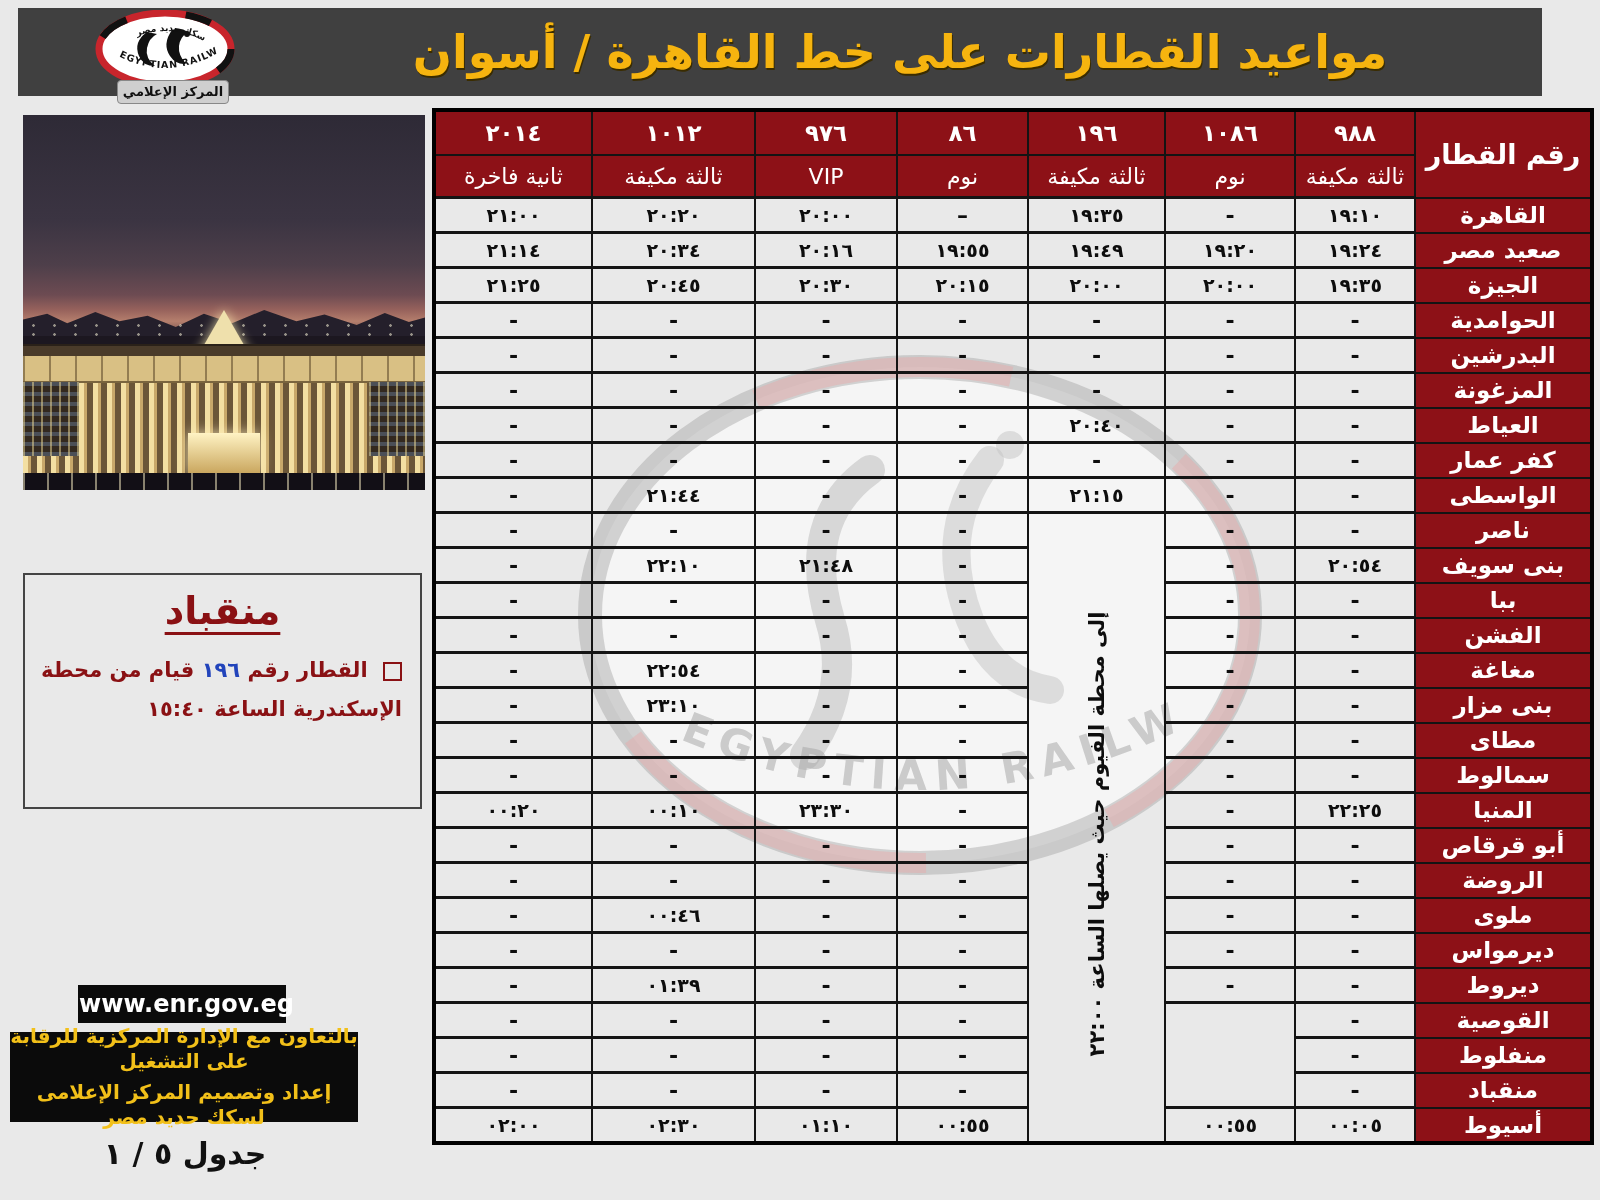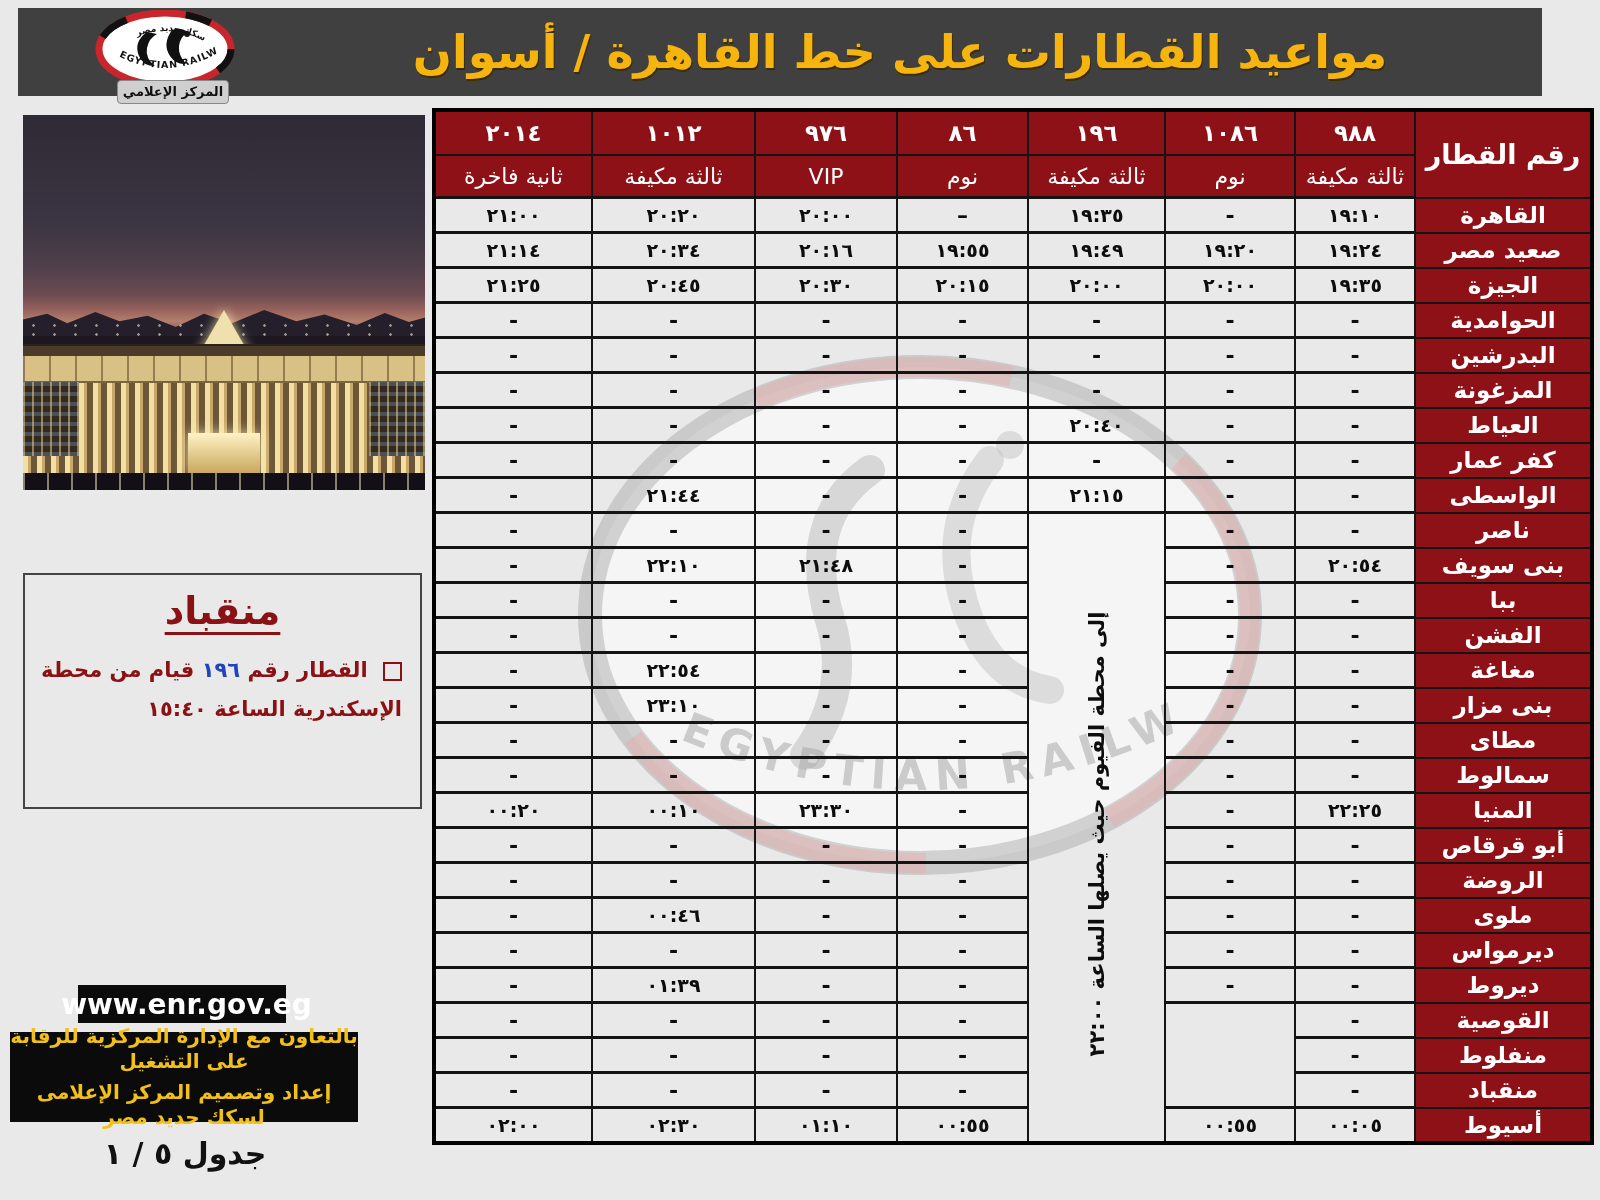--- a/index.html
+++ b/index.html
@@ -64,21 +64,21 @@
     text-decoration:underline;text-underline-offset:8px;text-decoration-thickness:3px;
   }
   .notice-items{margin:18px 18px 0 14px;padding:0;list-style:none;font-size:21px;font-weight:bold;line-height:1.85;}
   .notice-items li{text-align:right;}
   .notice-bullet{display:inline-block;width:15px;height:15px;border:2px solid #8a1114;margin-left:8px;vertical-align:middle;}
   .train-num-blue{color:#2244bb;}
   
   .webbar{
     position:absolute;left:78px;top:985px;width:208px;height:38px;background:#0b0b0b;
     display:flex;align-items:center;justify-content:center;gap:9px;color:#fff;
-    font-size:28px;font-weight:bold;
+    font-size:24px;font-weight:bold;
   }
   .credits{
     position:absolute;left:10px;top:1032px;width:348px;height:90px;background:#0b0b0b;
     color:#f2c019;font-size:20px;font-weight:bold;text-align:center;direction:rtl;
     display:flex;flex-direction:column;justify-content:center;gap:6px;line-height:1.25;
   }
   .sheet-label{
     position:absolute;left:60px;top:1136px;width:250px;text-align:center;
     font-size:30px;font-weight:bold;color:#111;direction:rtl;
   }

